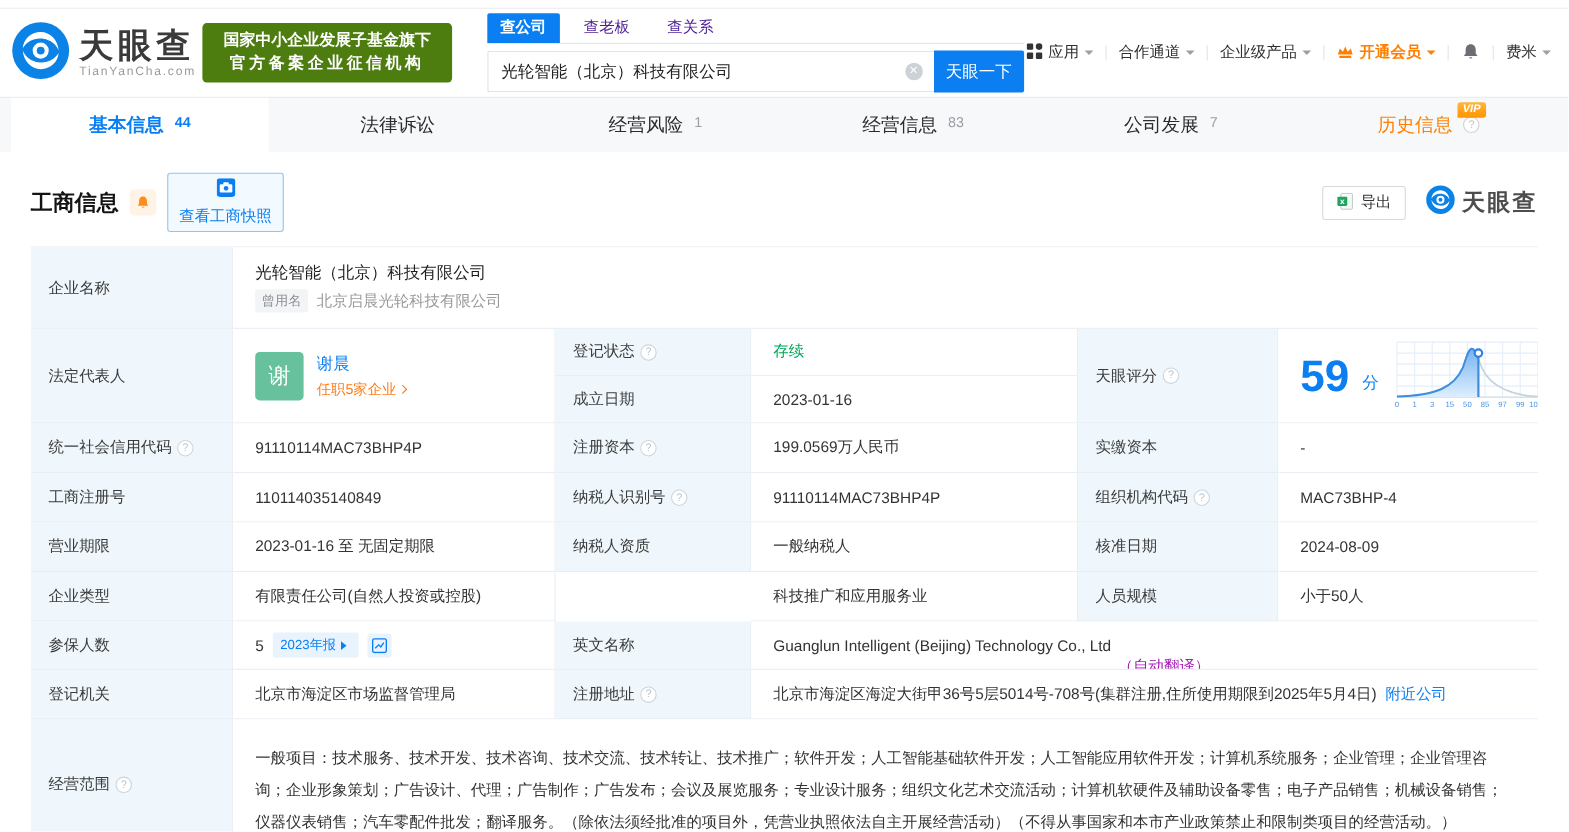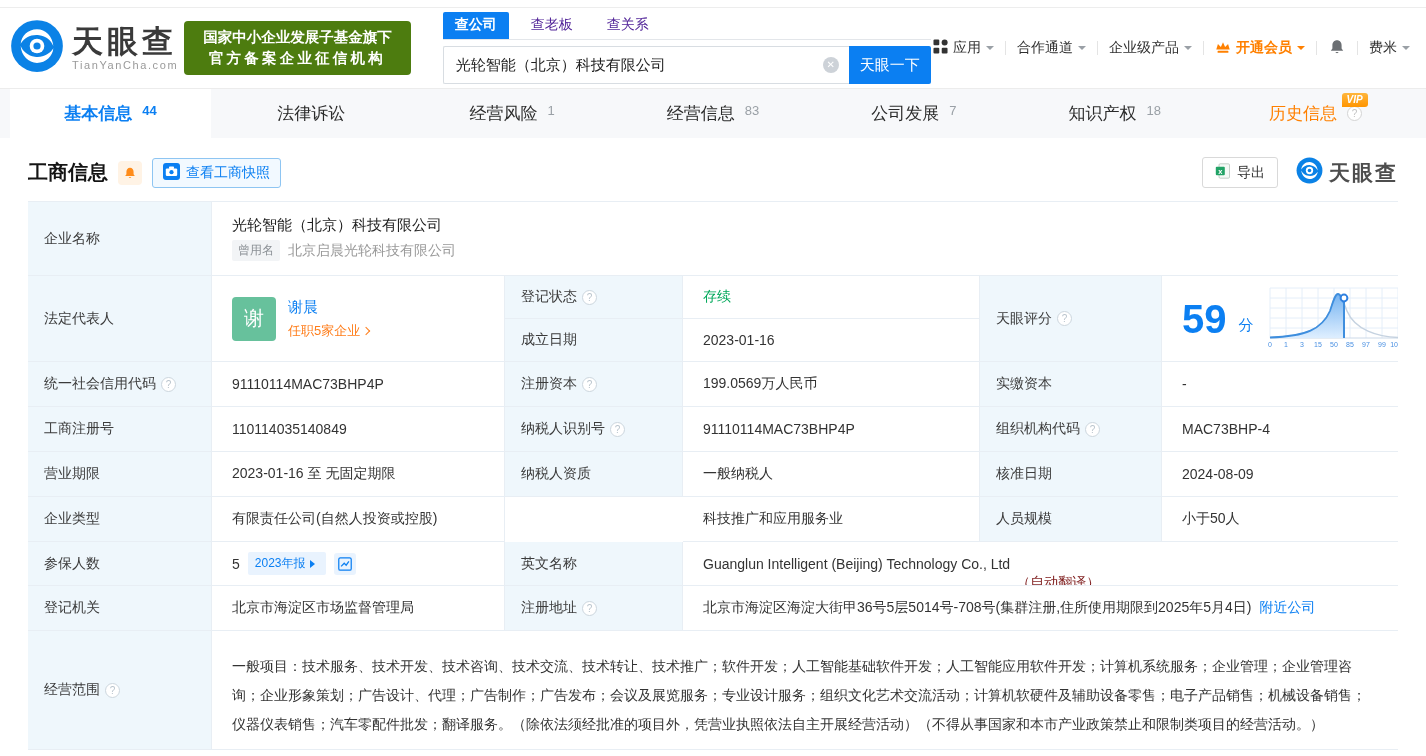--- a/index.html
+++ b/index.html
@@ -41,21 +41,21 @@
   .mtab.active .cnt { color:#0b7ff2; }
   .mtab.history { color:#ff8000; }
   .vip-chip { position:absolute; top:4px; left:50%; margin-left:26px; background:linear-gradient(#ffb63d,#ff9500); color:#fff; font-size:10px; font-style:italic; font-weight:bold; padding:1px 5px 2px; border-radius:3px 3px 3px 0; }
   .q { width:15px; height:15px; min-width:15px; border-radius:50%; border:1px solid #ccd6de; color:#b9c4cd; font-size:10px; line-height:13px; text-align:center; background:#fff; cursor:pointer; }
   .mtab .q { border-color:#d4d4d4; color:#c2c2c2; }
 
   
   .sec-head { display:flex; align-items:center; padding:19px 28px 13px; gap:10px; }
   .sec-title { font-size:20px; font-weight:bold; color:#141414; }
   .bell-chip { width:24px; height:24px; background:#fff3e5; border-radius:4px; display:flex; align-items:center; justify-content:center; cursor:pointer; }
-  .snap-btn { display:flex; align-items:center; gap:6px; border:1px solid #8ec5f2; background:#f2f9ff; color:#0b7ff2; font-size:14px; padding:4px 10px; border-radius:3px; cursor:pointer; font-family:inherit; }
+  .snap-btn { display:flex; align-items:center; gap:6px; border:1px solid #8ec5f2; background:#f2f9ff; color:#0b7ff2; font-size:14px; padding:4px 10px; border-radius:3px; cursor:pointer; font-family:inherit;flex-direction:column; }
   .head-right { margin-left:auto; display:flex; align-items:center; gap:18px; }
   .export-btn { display:flex; align-items:center; gap:6px; border:1px solid #d9d9d9; background:#fff; color:#333; font-size:14px; padding:5px 12px; border-radius:3px; cursor:pointer; font-family:inherit; }
   .watermark { display:flex; align-items:center; gap:6px; }
   .watermark .wm-txt { font-size:21px; font-weight:bold; color:#4d4d4d; letter-spacing:2px; }
 
   
   .info-grid { margin:0 28px; display:grid; font-size:14px;
     grid-template-columns:184px 293px 178px 297px 182px 1fr;
     grid-template-rows:74px 43px 43px 45px 45px 45px 45px 44px 45px 119px;
     border-top:1px solid #e8eef4; }
@@ -80,21 +80,21 @@
 
   .score-cell { gap:12px; padding-left:20px; }
   .score-num { font-size:40px; font-weight:bold; color:#0b7ff2; line-height:1; }
   .score-unit { font-size:15px; color:#0b7ff2; margin-top:14px; }
 
   .insured-val { gap:8px; }
   .rep-badge { display:flex; align-items:center; gap:3px; background:#e9f3fe; color:#0b7ff2; font-size:12px; padding:3px 7px; border-radius:2px; cursor:pointer; }
   .tri { width:0; height:0; border:4px solid transparent; border-left:5px solid #0b7ff2; margin-left:1px; }
   .chart-chip { width:22px; height:22px; background:#e9f3fe; border-radius:3px; display:flex; align-items:center; justify-content:center; cursor:pointer; }
 
-  .en-note { color:#7f1d1d; margin-left:6px;margin-top:38px; }
+  .en-note { color:#a21caf; margin-left:6px;margin-top:38px; }
   .nearby { color:#0b7ff2; margin-left:8px; cursor:pointer; white-space:nowrap; }
 
   .scope-val { padding:12px 24px 2px 20px; }
   .scope-txt { line-height:29px; color:#333; }
 </style>
 </head>
 <body>
 
 <div class="top-strip"></div>
 
@@ -197,24 +197,20 @@
     <span>经营风险</span>
     <span class="cnt">1</span>
   </div>
   <div class="mtab">
     <span>经营信息</span>
     <span class="cnt">83</span>
   </div>
   <div class="mtab">
     <span>公司发展</span>
     <span class="cnt">7</span>
-  </div>
-  <div class="mtab">
-    <span>知识产权</span>
-    <span class="cnt">18</span>
   </div>
   <div class="mtab history">
     <span class="vip-chip">VIP</span>
     <span>历史信息</span>
     <span class="q">?</span>
   </div>
 </nav>
 
 <div class="sec-head">
   <span class="sec-title">工商信息</span>

